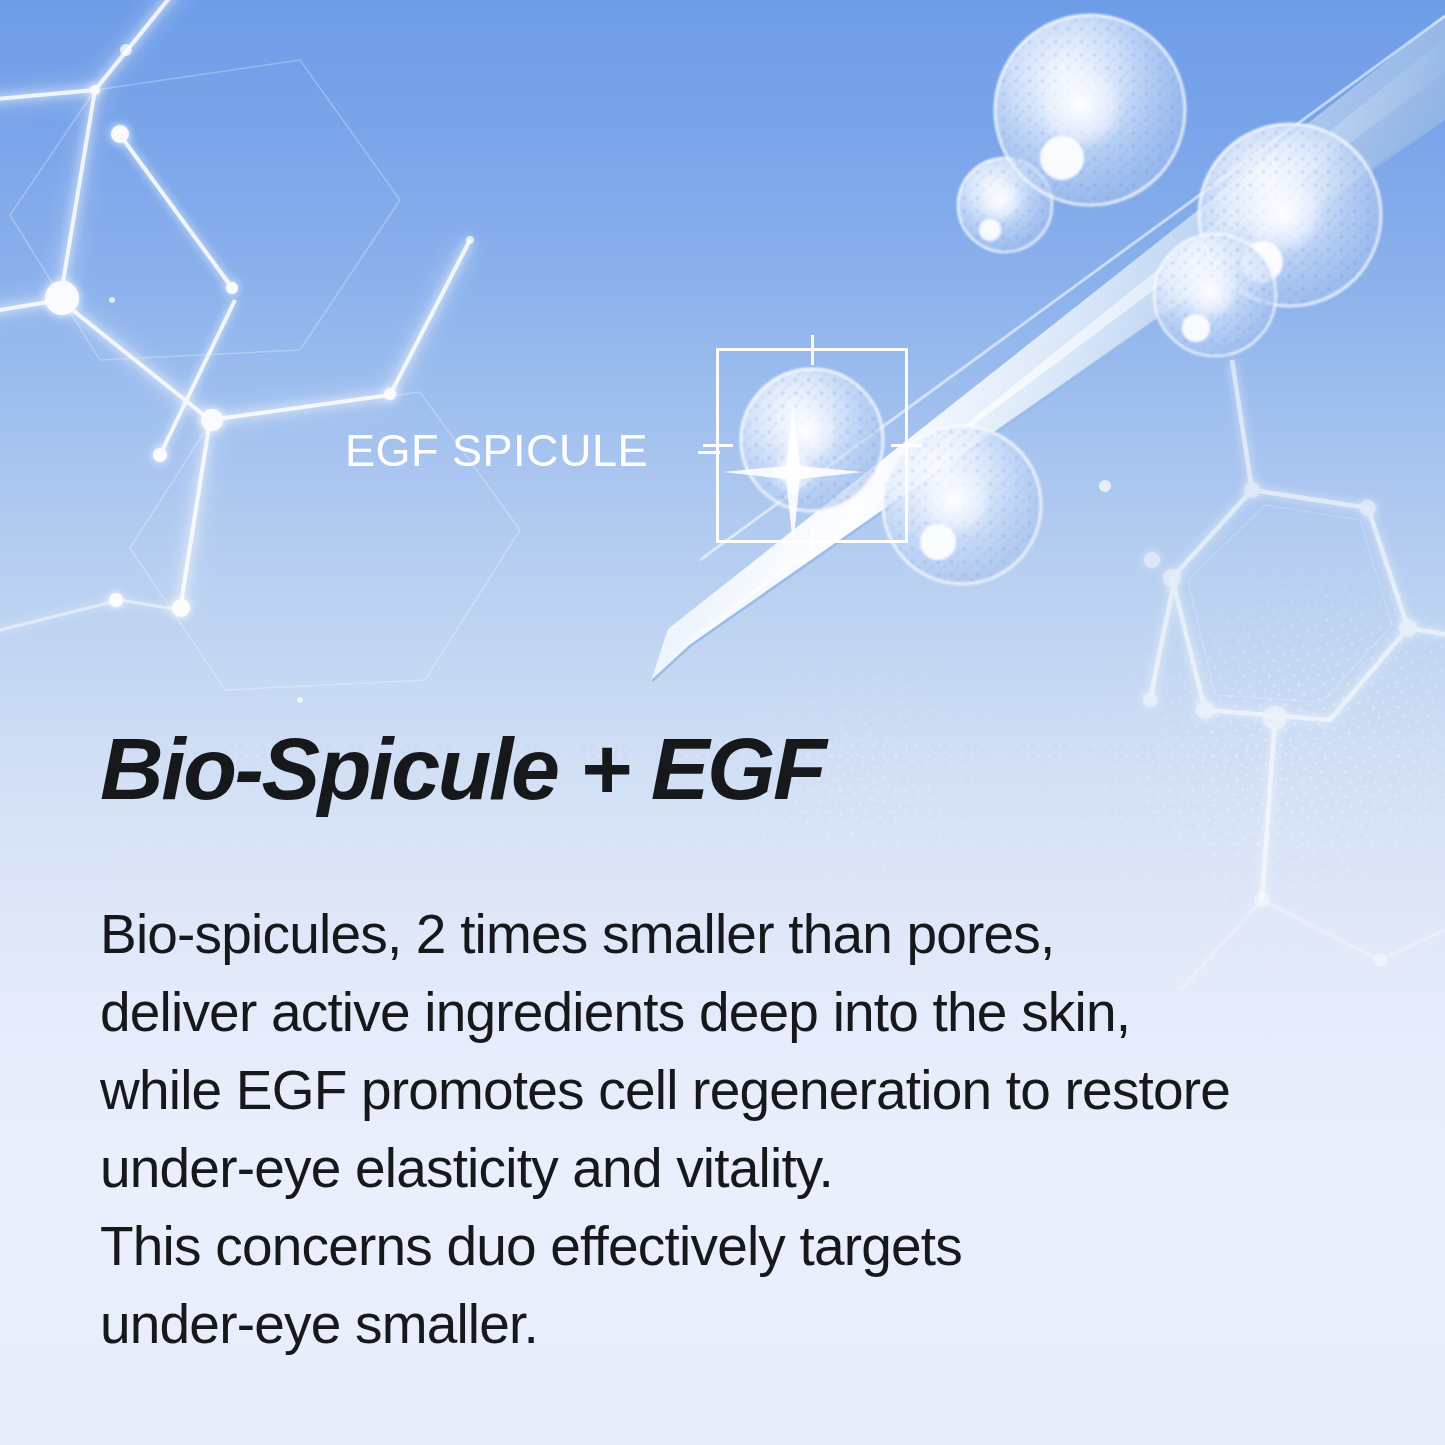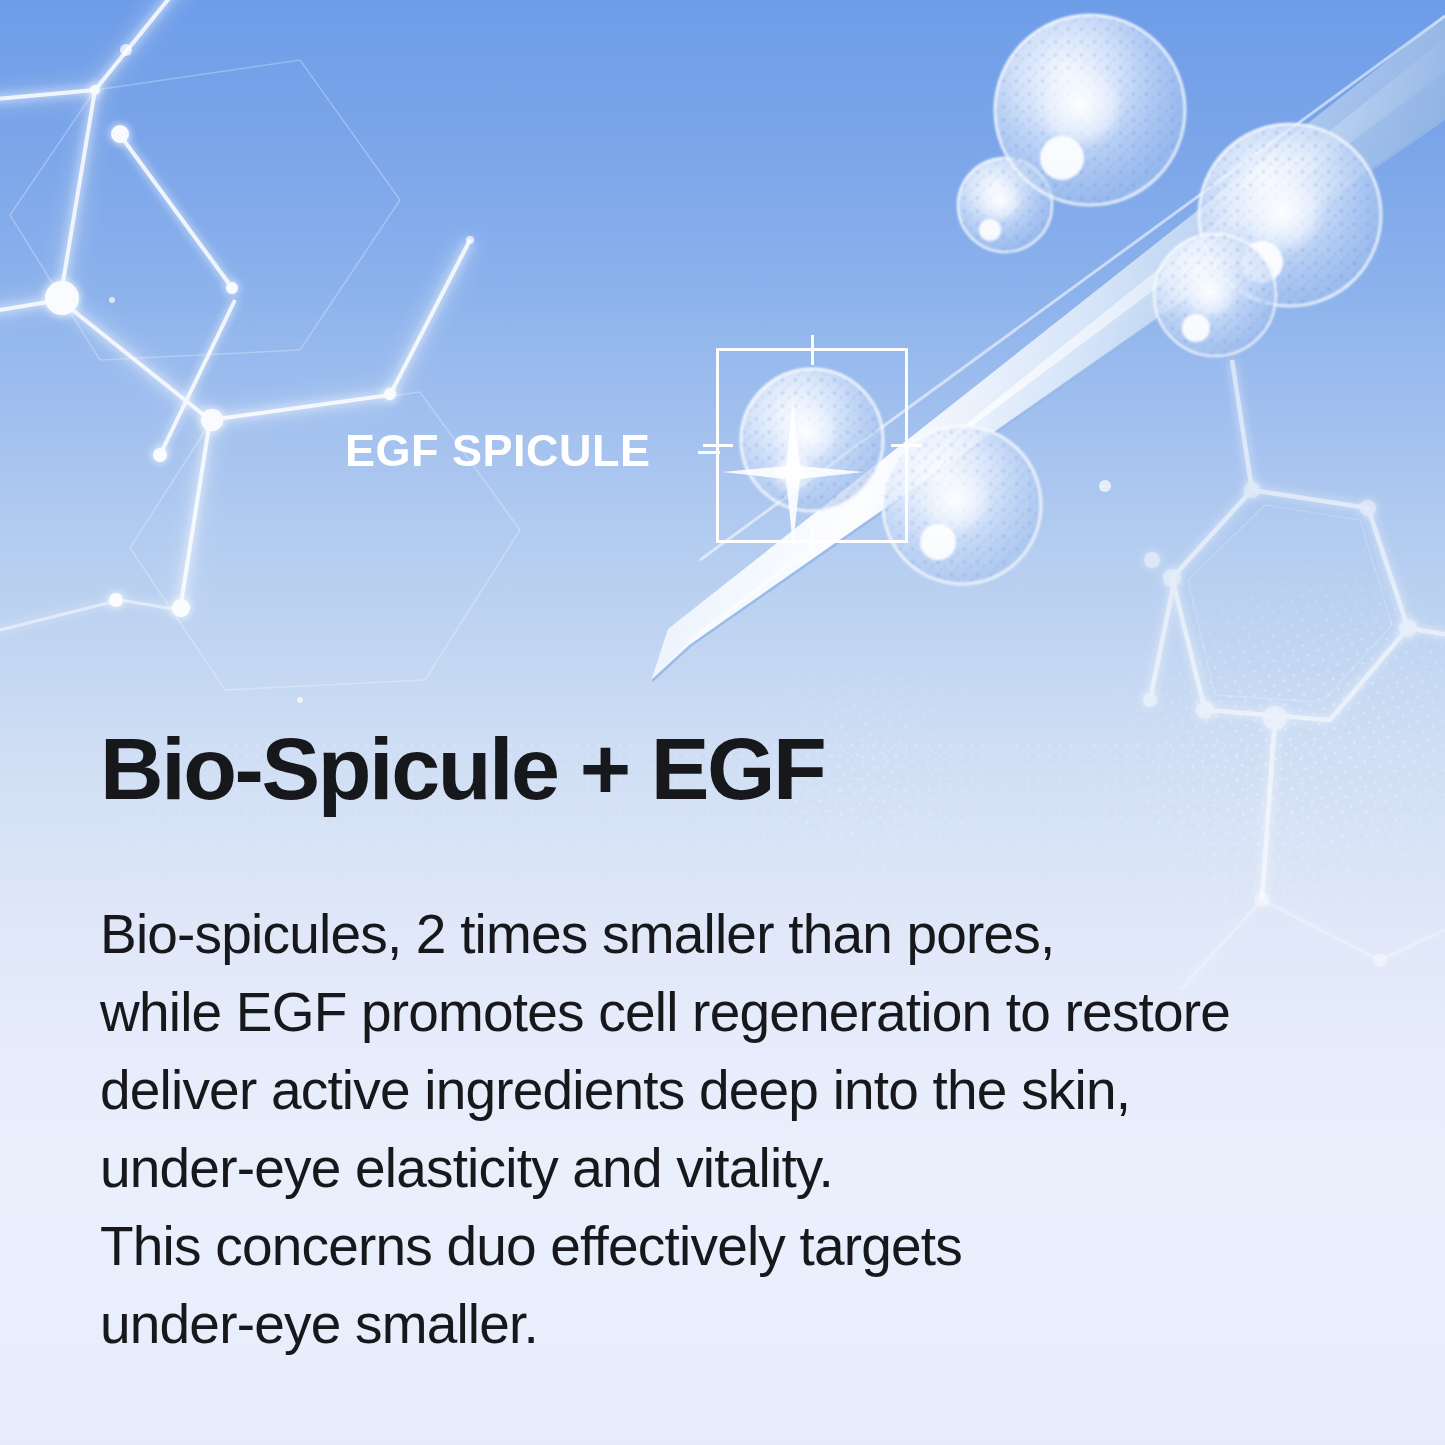--- a/index.html
+++ b/index.html
@@ -71,35 +71,36 @@
     position:absolute;
     left:698px; top:451px;
     width:22px; height:3px;
     background:rgba(255,255,255,.96);
   }
 
   .callout-label {
     position:absolute;
     left:345px; top:425px;
     font-size:45px;
-    font-weight:700;
+    font-weight:400;
     letter-spacing:.5px;
     color:#ffffff;
     white-space:nowrap;
   }
 
   
   .headline {
     position:absolute;
     left:100px; top:718px;
     font-size:88px;
     font-weight:bold;
     letter-spacing:-2.4px;
     color:#16181c;
     white-space:nowrap;
+    font-style:italic;
   }
   .body-copy {
     position:absolute;
     left:100px; top:895px;
     font-size:55px;
     font-weight:400;
     line-height:78px;
     letter-spacing:-0.8px;
     color:#17181b;
   }
@@ -321,20 +322,20 @@
     <span class="tick right"></span>
   </div>
   <div class="leader-tick"></div>
 
   <div class="callout-label">EGF SPICULE</div>
 
   <h1 class="headline">Bio-Spicule + EGF</h1>
 
   <div class="body-copy">
     <span class="line">Bio-spicules, 2 times smaller than pores,</span>
+    <span class="line">deliver active ingredients deep into the skin,</span>
     <span class="line">while EGF promotes cell regeneration to restore</span>
-    <span class="line">deliver active ingredients deep into the skin,</span>
     <span class="line">under-eye elasticity and vitality.</span>
     <span class="line">This concerns duo effectively targets</span>
     <span class="line">under-eye smaller.</span>
   </div>
 
 </div>
 
 </body></html>

